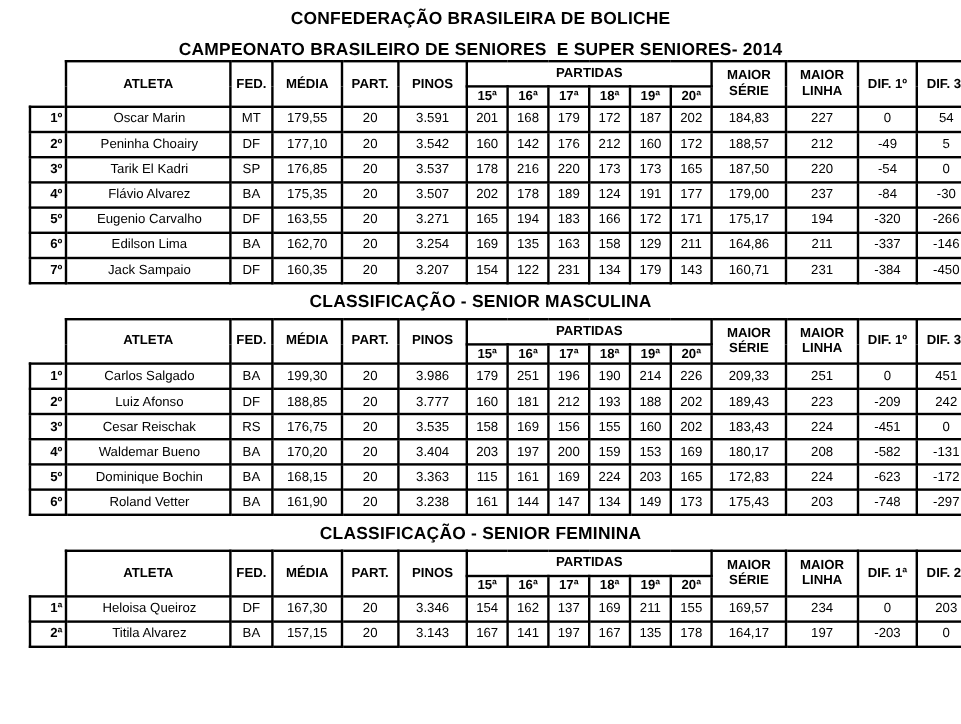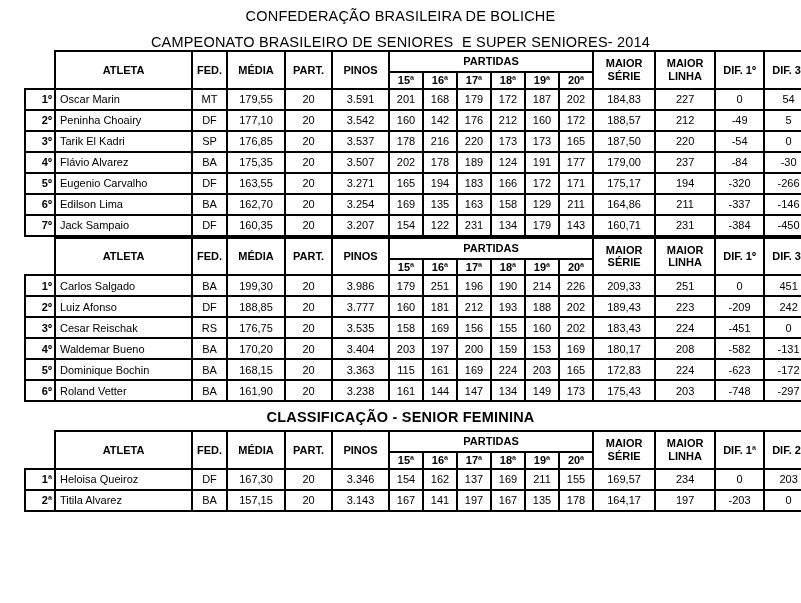--- a/index.html
+++ b/index.html
@@ -10,21 +10,21 @@
     font-family: "Liberation Sans", sans-serif;
   }
   .page {
     width: 801px;
     height: 603px;
     background: #ffffff;
     overflow: hidden;
   }
   .doc-title {
     text-align: center;
-    font-weight: normal;
+    font-weight: bold;
     font-size: 14.5px;
     white-space: pre;
     letter-spacing: 0.2px;
   }
   .doc-title.first { padding-top: 8px; }
   .doc-title.second { padding-top: 10px; text-align: center; }
   .section-title {
     text-align: center;
     font-weight: bold;
     font-size: 14.5px;
@@ -62,21 +62,21 @@
     height: 19px;
     text-align: center;
     padding: 0 2px;
   }
   table.classification td.c0 {
     font-weight: bold;
     text-align: right;
     padding-right: 2px;
   }
   table.classification td.c1 {
-    text-align: left;
+    text-align: center;
     padding-left: 4px;
   }
 </style>
 </head>
 <body>
 
 <div class="page">
 
   <div class="doc-title first">CONFEDERAÇÃO BRASILEIRA DE BOLICHE</div>
   <div class="doc-title second">CAMPEONATO BRASILEIRO DE SENIORES  E SUPER SENIORES- 2014</div>
@@ -246,20 +246,21 @@
           <td class="c10">179</td>
           <td class="c11">143</td>
           <td class="c12">160,71</td>
           <td class="c13">231</td>
           <td class="c14">-384</td>
           <td class="c15">-450</td>
         </tr>
       </tbody>
   </table>
 
+  <div class="section-title">CLASSIFICAÇÃO - SENIOR MASCULINA</div>
   <table class="classification">
     <colgroup>
       <col style="width:30px">
         <col style="width:137px">
         <col style="width:35px">
         <col style="width:58px">
       <col style="width:47px">
         <col style="width:57px">
         <col style="width:34px">
         <col style="width:34px">

